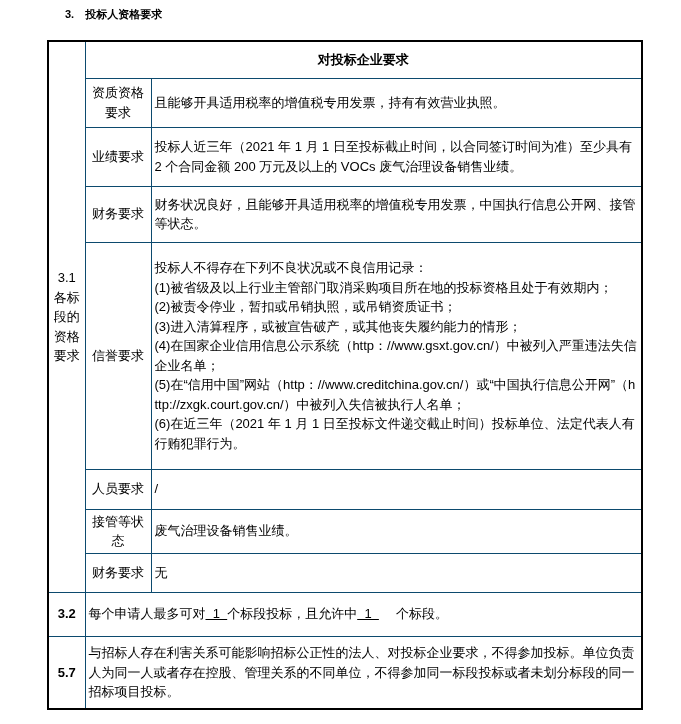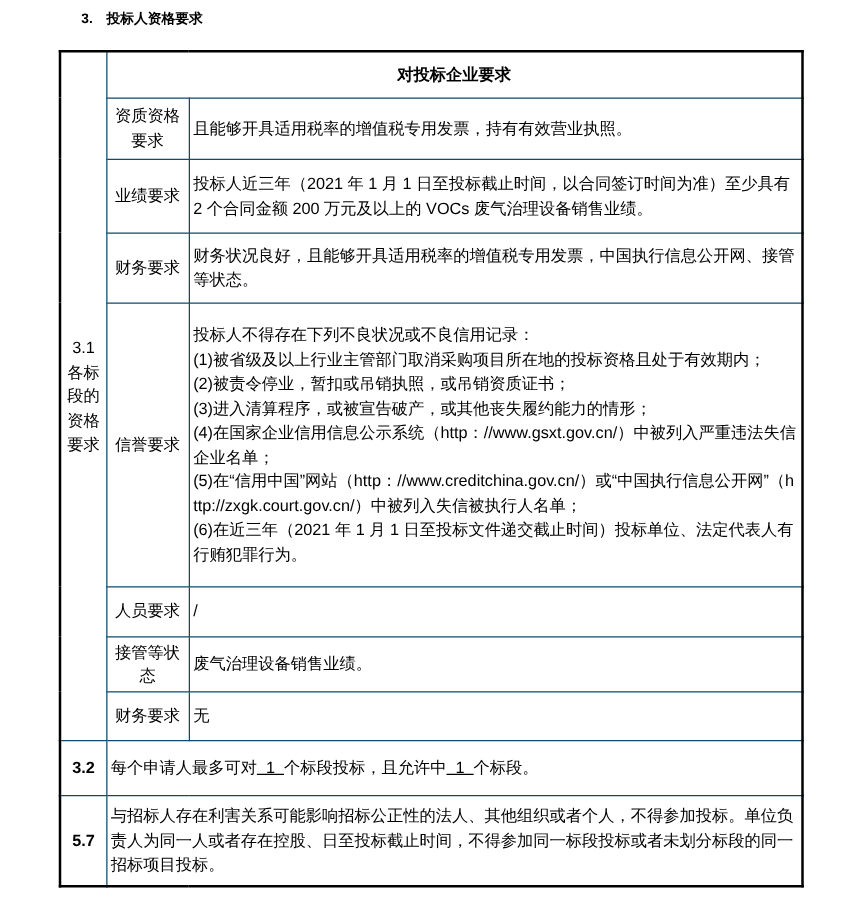--- a/index.html
+++ b/index.html
@@ -152,23 +152,23 @@
       <td class="c-content">废气治理设备销售业绩。</td>
     </tr>
 
     <tr class="tr-qita">
       <td class="c-label">财务要求</td>
       <td class="c-content">无</td>
     </tr>
 
     <tr class="tr-32">
       <td class="c-secnum">3.2</td>
-      <td class="c-content" colspan="2"><span style="white-space: pre;">每个申请人最多可对</span><span style="white-space: pre; text-decoration: underline;">  1  </span><span style="white-space: pre;">个标段投标，且允许中</span><span style="white-space: pre; text-decoration: underline;">  1  </span><span style="white-space: pre;">个标段。</span></td>
+      <td class="c-content" colspan="2"><span style="white-space: pre;">每个申请人最多可对</span><span style="white-space: pre; text-decoration: underline;">  1  </span><span style="white-space: pre;">个标段投标，且允许中</span><span style="white-space: pre; text-decoration: underline;">  1  </span><span style="white-space: pre; margin-left: 17px;">个标段。</span></td>
     </tr>
 
     <tr class="tr-33">
       <td class="c-secnum">5.7</td>
-      <td class="c-content" colspan="2">与招标人存在利害关系可能影响招标公正性的法人、其他组织或者个人，不得参加投标。单位负责人为同一人或者存在控股、日至投标截止时间，不得参加同一标段投标或者未划分标段的同一招标项目投标。</td>
+      <td class="c-content" colspan="2">与招标人存在利害关系可能影响招标公正性的法人、对投标企业要求，不得参加投标。单位负责人为同一人或者存在控股、管理关系的不同单位，不得参加同一标段投标或者未划分标段的同一招标项目投标。</td>
     </tr>
   </tbody>
     </table>
 
 </div>
 
 </body></html>

